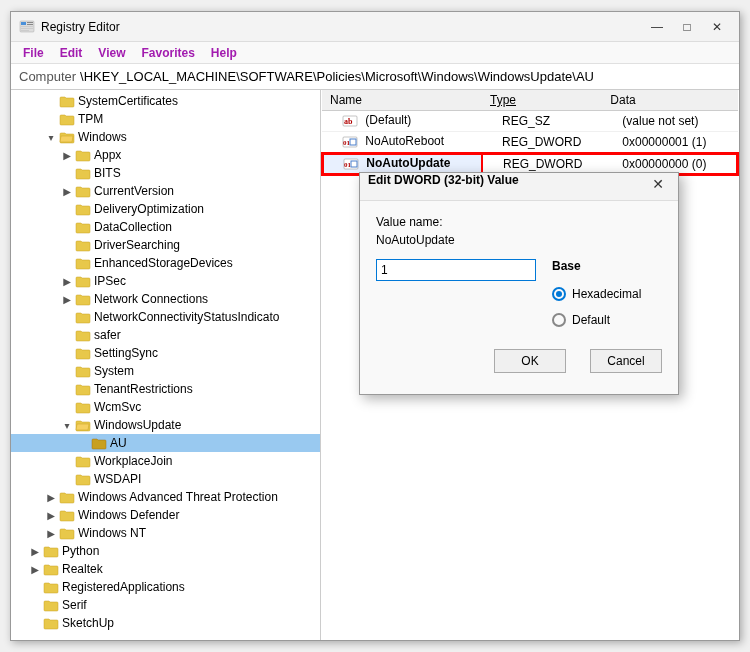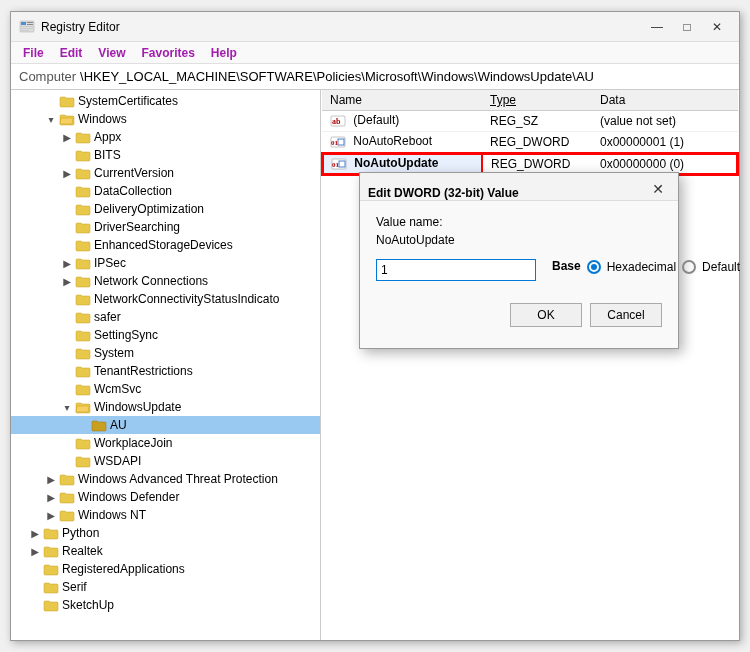--- a/index.html
+++ b/index.html
@@ -164,21 +164,21 @@
     .reg-table th {
       background: #f0f0f0;
       border-bottom: 1px solid #ccc;
       text-align: left;
       padding: 3px 8px;
       font-weight: normal;
       position: sticky;
       top: 0;
     }
     .reg-table td {
-      padding: 2px 8px;
+      padding: 2px 20px;
       border-bottom: 1px solid #f0f0f0;
       white-space: nowrap;
     }
 
     .reg-icon {
       width: 16px;
       height: 16px;
       display: inline-flex;
       align-items: center;
       justify-content: center;
@@ -202,21 +202,21 @@
       border: 1px solid #999;
       box-shadow: 4px 4px 12px rgba(0,0,0,0.3);
       width: 320px;
       pointer-events: all;
     }
 
     .dialog-titlebar {
       background: #f3f3f3;
       height: 28px;
       display: flex;
-      align-items: flex-end;
+      align-items: flex-start;
       padding: 0 8px;
       border-bottom: 1px solid #ddd;
       gap: 29px;
     }
     .dialog-title {
       flex: 1;
       font-size: 12px;
       font-weight: 600;
     }
     .dialog-close-btn {
@@ -260,22 +260,22 @@
 
     .dialog-row {
       display: flex;
       gap: 16px;
       align-items: flex-start;
       margin-bottom: 16px;
     }
 
     .dialog-base-group {
       display: flex;
-      flex-direction: row;
-      gap: 6px;
+      flex-direction: column;
+      gap: 12px;
     }
 
     .dialog-base-label {
       font-size: 12px;
       font-weight: 600;
       margin-bottom: 2px;
     }
 
     .radio-item {
       display: flex;
@@ -302,21 +302,21 @@
       border-radius: 50%;
       background: #0078d7;
     }
     .radio-circle.unchecked {
       border-color: #888;
     }
 
     .dialog-buttons {
       display: flex;
       justify-content: flex-end;
-      gap: 8px;
+      gap: 24px;
       padding: 6px 0 4px;
     }
 
     .dialog-btn {
       min-width: 72px;
       height: 24px;
       border: 1px solid #aaa;
       background: #f0f0f0;
       cursor: pointer;
       font-size: 12px;
@@ -380,20 +380,31 @@
         <span class="tree-indent" style="display:inline-block;width:16px;"></span>
         <span class="tree-expander"></span>
         <span class="tree-folder-icon">
           <svg class="folder-svg" viewBox="0 0 16 13">
               <path d="M1 3 Q1 2 2 2 L6 2 L7 3 L14 3 Q15 3 15 4 L15 11 Q15 12 14 12 L2 12 Q1 12 1 11 Z" fill="#e8c84a" stroke="#c8a020" stroke-width="0.5"></path>
             </svg>
         </span>
         <span class="tree-label">SystemCertificates</span>
       </div>
 
+      <div class="tree-item">
+        <span class="tree-indent" style="display:inline-block;width:16px;"></span>
+        <span class="tree-indent" style="display:inline-block;width:16px;"></span>
+        <span class="tree-expander"></span>
+        <span class="tree-folder-icon">
+          <svg class="folder-svg" viewBox="0 0 16 13">
+              <path d="M1 3 Q1 2 2 2 L6 2 L7 3 L14 3 Q15 3 15 4 L15 11 Q15 12 14 12 L2 12 Q1 12 1 11 Z" fill="#e8c84a" stroke="#c8a020" stroke-width="0.5"></path>
+            </svg>
+        </span>
+        <span class="tree-label">TPM</span>
+      </div>
 
       <div class="tree-item">
         <span class="tree-indent" style="display:inline-block;width:16px;"></span>
         <span class="tree-indent" style="display:inline-block;width:16px;"></span>
         <span class="tree-expander" style="color:#555;">▾</span>
         <span class="tree-folder-icon">
           <svg class="folder-svg" viewBox="0 0 16 13">
               <path d="M1 3 Q1 2 2 2 L6 2 L7 3 L14 3 Q15 3 15 4 L15 11 Q15 12 14 12 L2 12 Q1 12 1 11 Z" fill="#e8c84a" stroke="#c8a020" stroke-width="0.5"></path>
               <path d="M2 5 L14 5 L13 11 L1 11 Z" fill="#f5d060" stroke="#c8a020" stroke-width="0.5"></path>
             </svg>
@@ -439,33 +450,33 @@
 
       <div class="tree-item">
         <span class="tree-indent" style="display:inline-block;width:32px;"></span>
         <span class="tree-indent" style="display:inline-block;width:16px;"></span>
         <span class="tree-expander"></span>
         <span class="tree-folder-icon">
           <svg class="folder-svg" viewBox="0 0 16 13">
               <path d="M1 3 Q1 2 2 2 L6 2 L7 3 L14 3 Q15 3 15 4 L15 11 Q15 12 14 12 L2 12 Q1 12 1 11 Z" fill="#e8c84a" stroke="#c8a020" stroke-width="0.5"></path>
             </svg>
         </span>
+        <span class="tree-label">DeliveryOptimization</span>
+      </div>
+
+      <div class="tree-item">
+        <span class="tree-indent" style="display:inline-block;width:32px;"></span>
+        <span class="tree-indent" style="display:inline-block;width:16px;"></span>
+        <span class="tree-expander"></span>
+        <span class="tree-folder-icon">
+          <svg class="folder-svg" viewBox="0 0 16 13">
+              <path d="M1 3 Q1 2 2 2 L6 2 L7 3 L14 3 Q15 3 15 4 L15 11 Q15 12 14 12 L2 12 Q1 12 1 11 Z" fill="#e8c84a" stroke="#c8a020" stroke-width="0.5"></path>
+            </svg>
+        </span>
         <span class="tree-label">DataCollection</span>
-      </div>
-
-      <div class="tree-item">
-        <span class="tree-indent" style="display:inline-block;width:32px;"></span>
-        <span class="tree-indent" style="display:inline-block;width:16px;"></span>
-        <span class="tree-expander"></span>
-        <span class="tree-folder-icon">
-          <svg class="folder-svg" viewBox="0 0 16 13">
-              <path d="M1 3 Q1 2 2 2 L6 2 L7 3 L14 3 Q15 3 15 4 L15 11 Q15 12 14 12 L2 12 Q1 12 1 11 Z" fill="#e8c84a" stroke="#c8a020" stroke-width="0.5"></path>
-            </svg>
-        </span>
-        <span class="tree-label">DeliveryOptimization</span>
       </div>
 
       <div class="tree-item">
         <span class="tree-indent" style="display:inline-block;width:32px;"></span>
         <span class="tree-indent" style="display:inline-block;width:16px;"></span>
         <span class="tree-expander"></span>
         <span class="tree-folder-icon">
           <svg class="folder-svg" viewBox="0 0 16 13">
               <path d="M1 3 Q1 2 2 2 L6 2 L7 3 L14 3 Q15 3 15 4 L15 11 Q15 12 14 12 L2 12 Q1 12 1 11 Z" fill="#e8c84a" stroke="#c8a020" stroke-width="0.5"></path>
             </svg>

